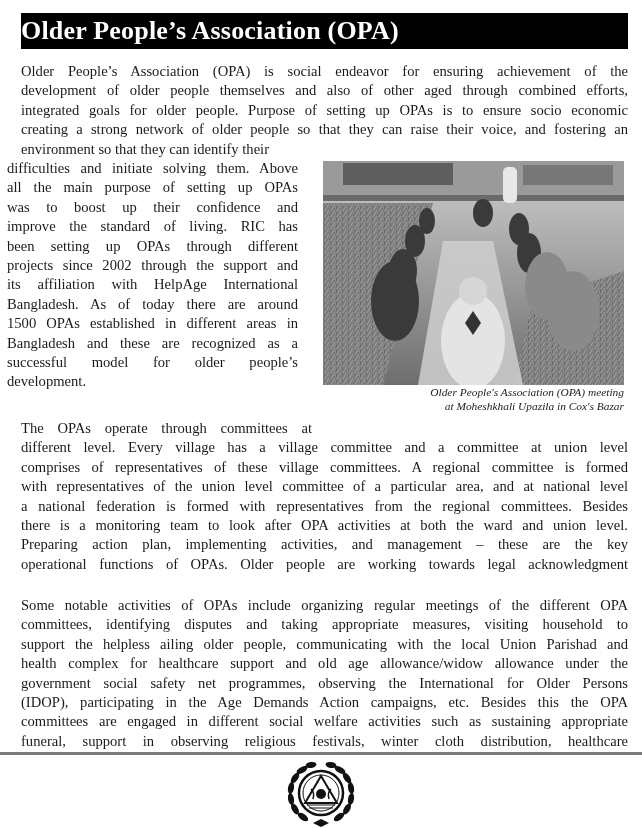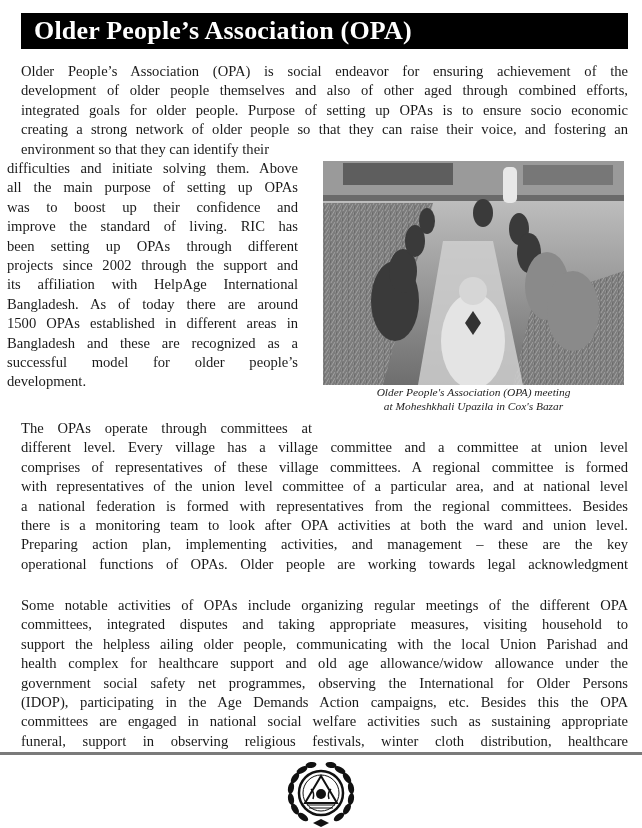--- a/index.html
+++ b/index.html
@@ -6,21 +6,21 @@
   body {
     width: 642px; height: 828px; overflow: hidden; position: relative;
     font-family: "Liberation Serif", "DejaVu Serif", serif;
     color: #1a1a1a;
   }
   .title-bar {
     position: absolute; left: 21px; top: 13px; width: 607px; height: 36px;
     background: #000000;
   }
   .title-bar h1 {
-    margin: 0; padding-left: 13px;
+    margin: 0; 
     font-family: "Liberation Serif", serif; font-weight: bold;
     font-size: 26px; line-height: 36px; color: #ffffff; letter-spacing: 0.2px;
   }
   .text {
     position: absolute; font-size: 14.6px; line-height: 19.4px;
     text-align: justify; text-align-last: auto;
   }
   .text .ln { display: block; white-space: nowrap; text-align: justify; text-align-last: justify; }
   .text .ln.last { text-align-last: left; }
   #para1-full { left: 21px; top: 62px; width: 607px; }
@@ -31,21 +31,21 @@
   .photo {
     position: absolute; left: 323px; top: 161px; width: 301px; height: 224px;
     overflow: hidden; background: #8a8a8a;
   }
   .photo svg { display: block; }
   .caption {
     position: absolute; left: 323px; top: 386px; width: 301px;
     font-family: "Liberation Serif", serif; font-style: italic;
     font-size: 11.4px; line-height: 13.5px; text-align: center; color: #222;
   }
-  .caption span { display: block; }
+  .caption span { display: block; text-align: right; }
 
   .footer-rule {
     position: absolute; left: 0; top: 752px; width: 642px; height: 3px; background: #7a7a7a;
   }
   .logo {
     position: absolute; left: 283px; top: 759px; width: 76px; height: 69px;
   }
 </style>
 </head>
 <body>
@@ -127,26 +127,26 @@
     <span class="ln">different level. Every village has a village committee and a committee at union level</span>
     <span class="ln">comprises of representatives of these village committees. A regional committee is formed</span>
     <span class="ln">with representatives of the union level committee of a particular area, and at national level</span>
     <span class="ln">a national federation is formed with representatives from the regional committees. Besides</span>
     <span class="ln">there is a monitoring team to look after OPA activities at both the ward and union level.</span>
     <span class="ln">Preparing action plan, implementing activities, and management – these are the key</span>
     <span class="ln">operational functions of OPAs. Older people are working towards legal acknowledgment</span>
   </div>
 <div class="text" id="para3">
     <span class="ln">Some notable activities of OPAs include organizing regular meetings of the different OPA</span>
-    <span class="ln">committees, integrated disputes and taking appropriate measures, visiting household to</span>
+    <span class="ln">committees, identifying disputes and taking appropriate measures, visiting household to</span>
     <span class="ln">support the helpless ailing older people, communicating with the local Union Parishad and</span>
     <span class="ln">health complex for healthcare support and old age allowance/widow allowance under the</span>
     <span class="ln">government social safety net programmes, observing the International for Older Persons</span>
     <span class="ln">(IDOP), participating in the Age Demands Action campaigns, etc. Besides this the OPA</span>
-    <span class="ln">committees are engaged in national social welfare activities such as sustaining appropriate</span>
+    <span class="ln">committees are engaged in different social welfare activities such as sustaining appropriate</span>
     <span class="ln">funeral, support in observing religious festivals, winter cloth distribution, healthcare</span>
   </div>
 
 <div class="footer-rule"></div>
 
 <div class="logo">
   <svg width="76" height="69" viewBox="0 0 76 69">
     <g fill="#111">
       <g id="leaves-left">
         <ellipse cx="12" cy="50" rx="3" ry="6" transform="rotate(-30 12 50)"></ellipse>

